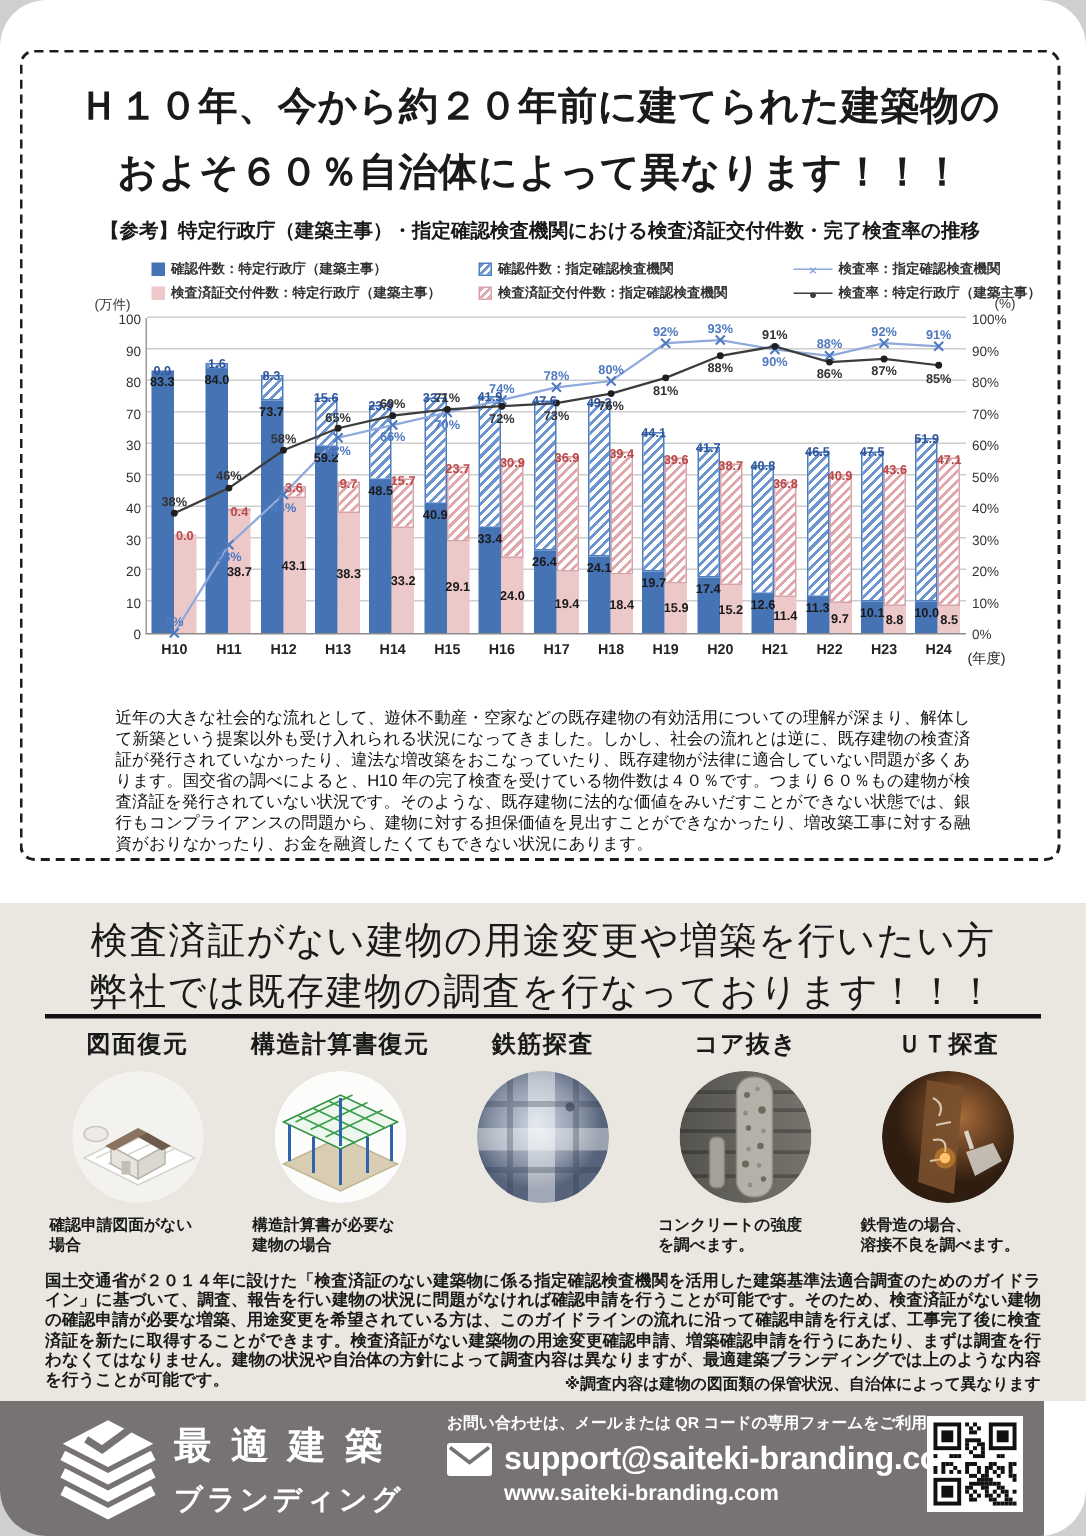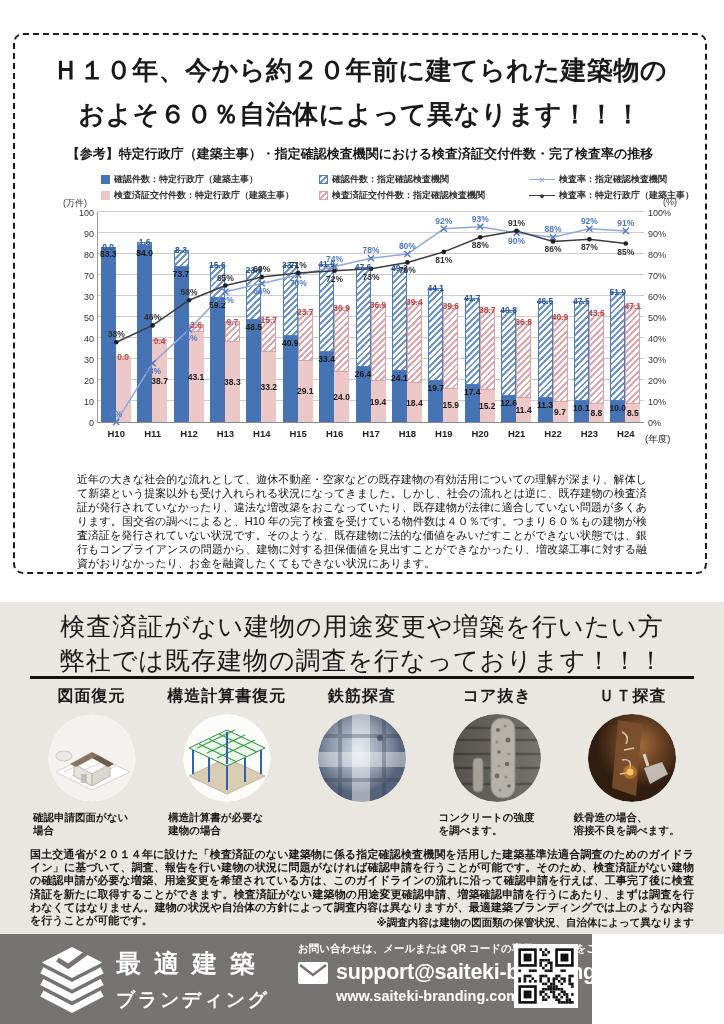--- a/index.html
+++ b/index.html
@@ -1,17 +1,17 @@
 <!DOCTYPE html>
 <html><head>
 <meta charset="utf-8">
 <style>
   html,body{margin:0;padding:0;background:#cfcfcf;}
   .page{position:relative;width:724px;height:1024px;background:#ffffff;overflow:hidden;
-        font-family:"Liberation Sans","DejaVu Sans",sans-serif;color:#1a1a1a;}
+        font-family:"Liberation Sans","DejaVu Sans",sans-serif;color:#1a1a1a;border-radius:31px;}
 
   
   .top-box{position:absolute;left:13px;top:33px;width:694px;height:541px;
            border:2px dashed #1c1c1c;border-radius:10px;background:#fff;box-sizing:border-box;}
   .h1{position:absolute;left:0;width:100%;text-align:center;font-size:26px;font-weight:bold;
       letter-spacing:.5px;white-space:nowrap;}
   .h1.l1{top:18px;} .h1.l2{top:62px;}
   .chart-title{position:absolute;top:110px;left:0;width:100%;text-align:center;
                font-size:13px;font-weight:bold;white-space:nowrap;}
 
@@ -64,21 +64,21 @@
   .svc{flex:1;position:relative;padding:0 5px;}
   .svc-title{text-align:center;font-size:16px;font-weight:bold;letter-spacing:1px;white-space:nowrap;}
   .svc-circle{width:88px;height:88px;border-radius:50%;margin:7px auto 0;overflow:hidden;position:relative;background:#ddd;}
   .svc-circle svg{display:block;}
   .svc-cap{margin-top:9px;font-size:10.5px;font-weight:bold;line-height:13px;padding-left:4px;}
   .mid-body{position:absolute;left:30px;right:30px;top:246px;font-size:11px;font-weight:bold;
             line-height:13.2px;text-align:justify;margin:0;}
   .mid-note{position:absolute;right:30px;top:314px;font-size:10.5px;font-weight:bold;}
 
   
-  .footer{position:absolute;left:0;top:934px;width:592px;height:90px;background:#767372;color:#fff;}
+  .footer{position:absolute;left:0;top:934px;width:696px;height:90px;background:#767372;color:#fff;}
   .logo-icon{position:absolute;left:36px;top:10px;}
   .logo-text{position:absolute;left:116px;top:13px;}
   .logo-l1{font-size:25px;font-weight:bold;letter-spacing:13px;white-space:nowrap;}
   .logo-l2{font-size:19px;font-weight:bold;letter-spacing:2.5px;margin-top:7px;white-space:nowrap;}
   .contact{position:absolute;left:298px;top:8px;width:345px;}
   .contact-note{font-size:10.5px;font-weight:bold;white-space:nowrap;}
   .email-row{display:flex;align-items:center;margin-top:4px;}
   .email{font-size:21.5px;font-weight:bold;margin-left:8px;letter-spacing:-.3px;white-space:nowrap;}
   .website{font-size:14.5px;font-weight:bold;margin-left:38px;margin-top:3px;white-space:nowrap;}
   .qr{position:absolute;right:14px;top:10px;background:#fff;padding:3px;line-height:0;}

